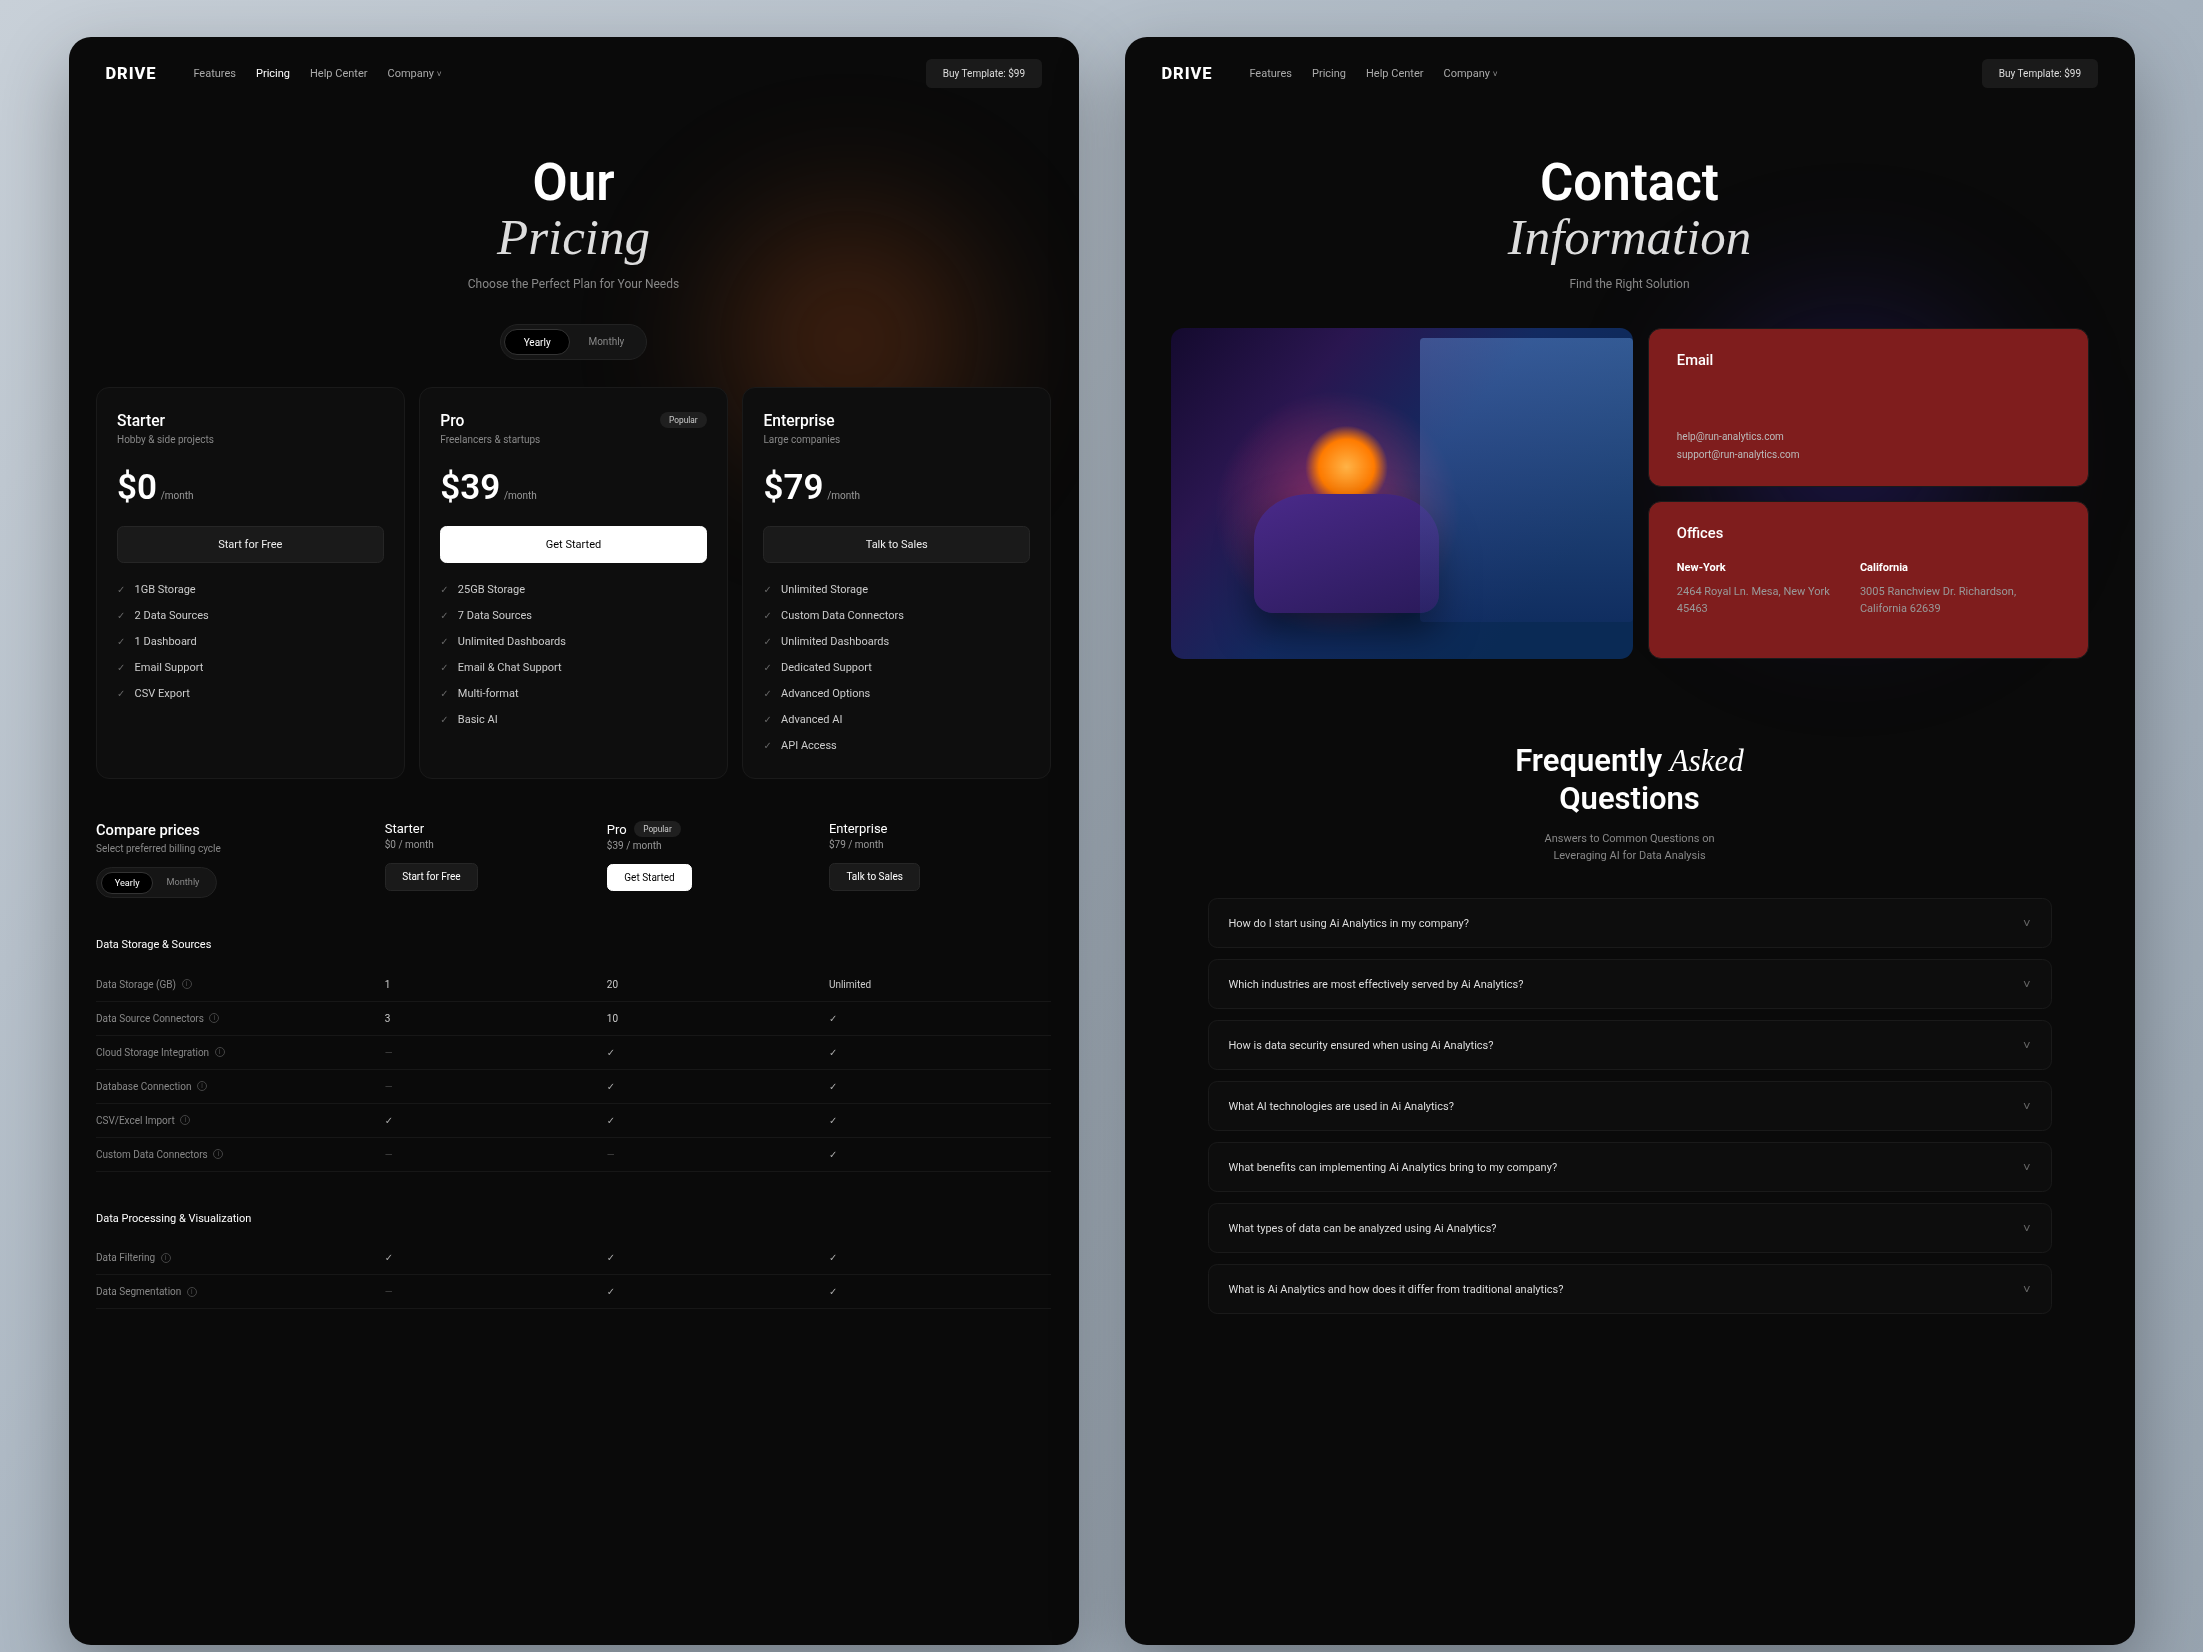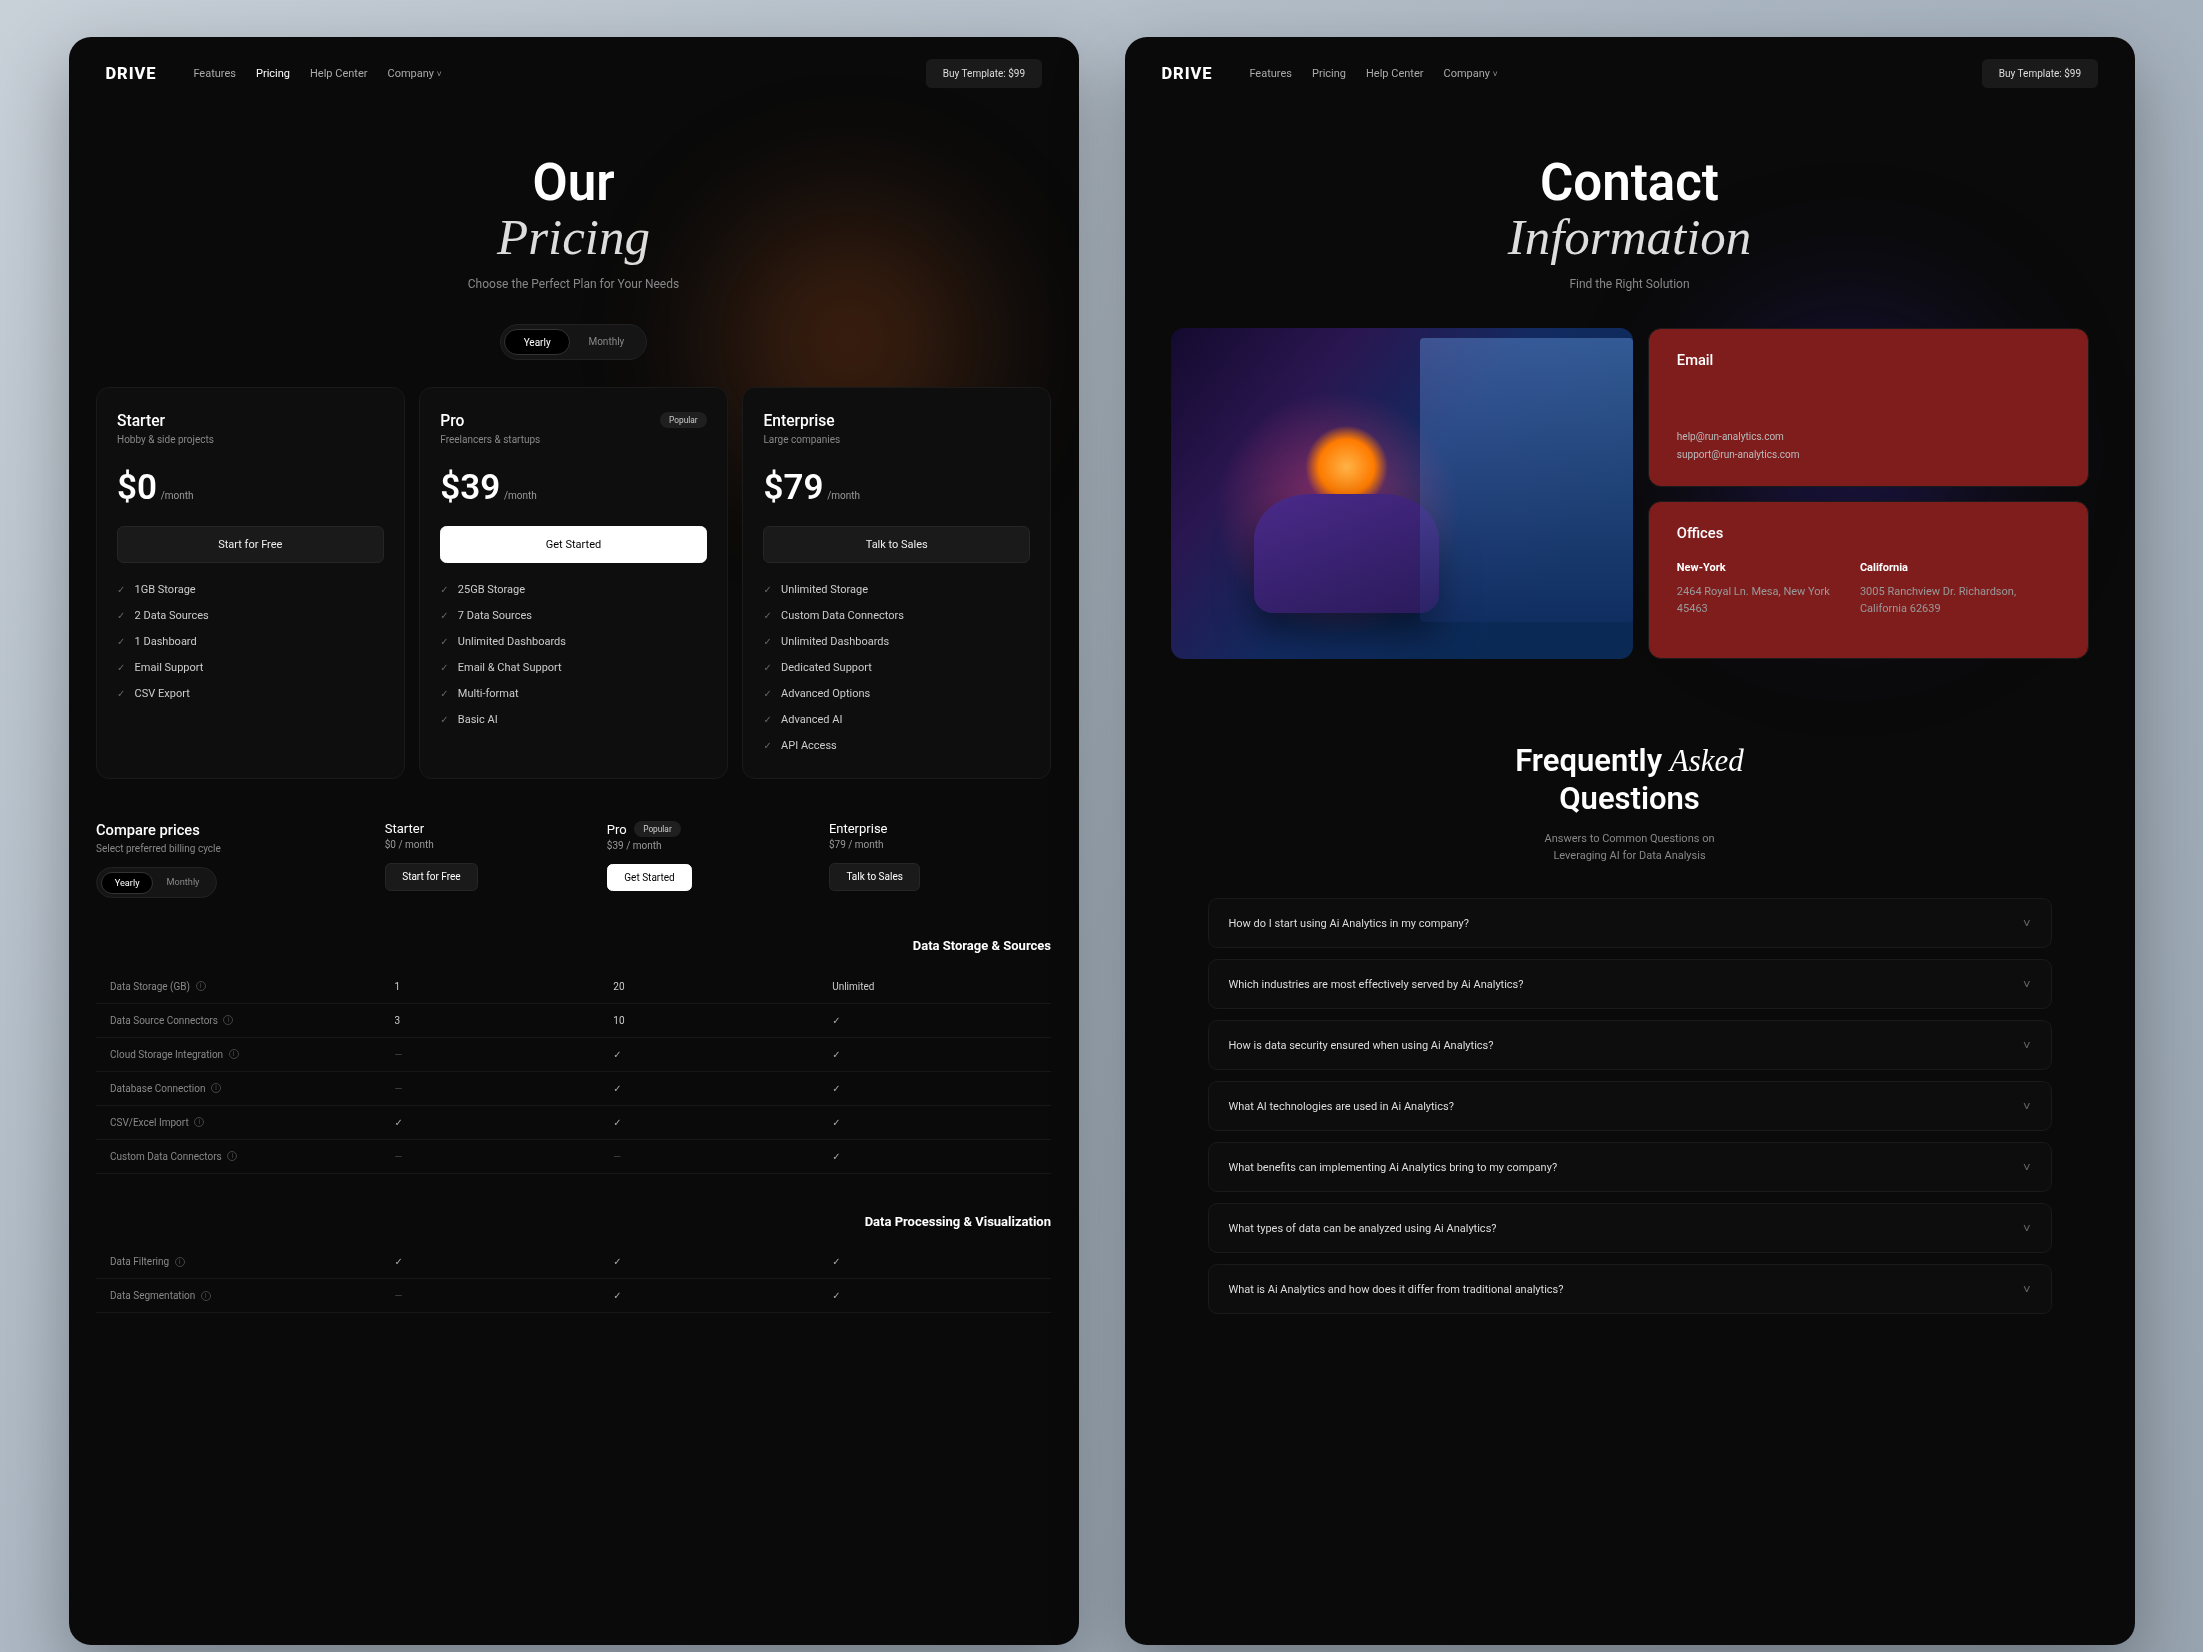--- a/index.html
+++ b/index.html
@@ -129,28 +129,28 @@
 .cmp-price { color:#999; font-size:10px; margin-top:2.8px; }
 .cmp-plan-head { display:flex; align-items:center; gap:7.3px; }
 .cmp-btn {
   margin-top:13px; display:inline-block;
   padding:7.3px 16.5px; border-radius:5.5px;
   background:#1a1a1a; font-size:10px; border:0.9px solid #262626; cursor:pointer;
 }
 .cmp-btn.white { background:#fff; color:#000; border-color:#fff; }
 
 .tbl-section { margin-top: 40px; }
-.tbl-heading { font-size: 13px; font-weight: 700; margin-bottom: 16.5px; text-align: right; }
+.tbl-heading { font-size: 11px; font-weight: 400; margin-bottom: 16.5px; }
 .tbl-row {
   display:flex; padding: 11px 0;
   border-bottom: 0.9px solid #171717;
   font-size: 10px; color:#888; align-items:center;
 }
 .tbl-row .c { flex:1; }
-.tbl-row .c.first { flex:1.3; display:flex; align-items:center; gap:5.5px;margin-left:14px; }
+.tbl-row .c.first { flex:1.3; display:flex; align-items:center; gap:5.5px; }
 .tbl-row .c.val { color:#ccc; }
 .info { width:10px; height:10px; border:0.9px solid #444; border-radius:50%; font-size:6.4px; display:inline-flex; align-items:center; justify-content:center; color:#555; }
 .dash { color:#444; }
 .chkm { color:#aaa; }
 
 
 .contact-cards { display:flex; gap:14.7px; padding: 37px 46px 0; position:relative; z-index:2; }
 .photo {
   flex:1.05; height: 331px; border-radius:13px;
   background:

